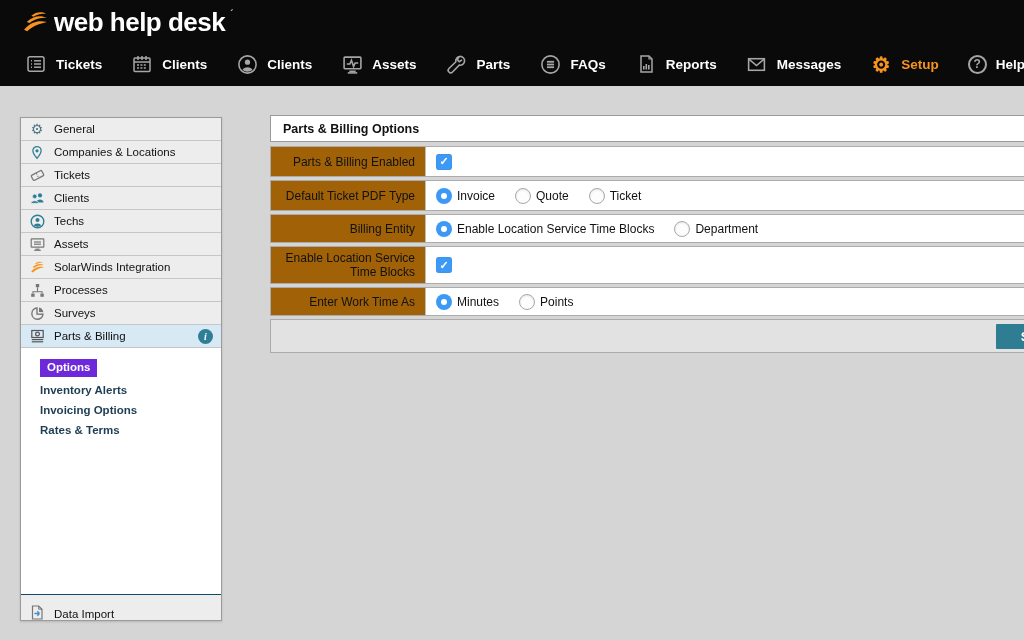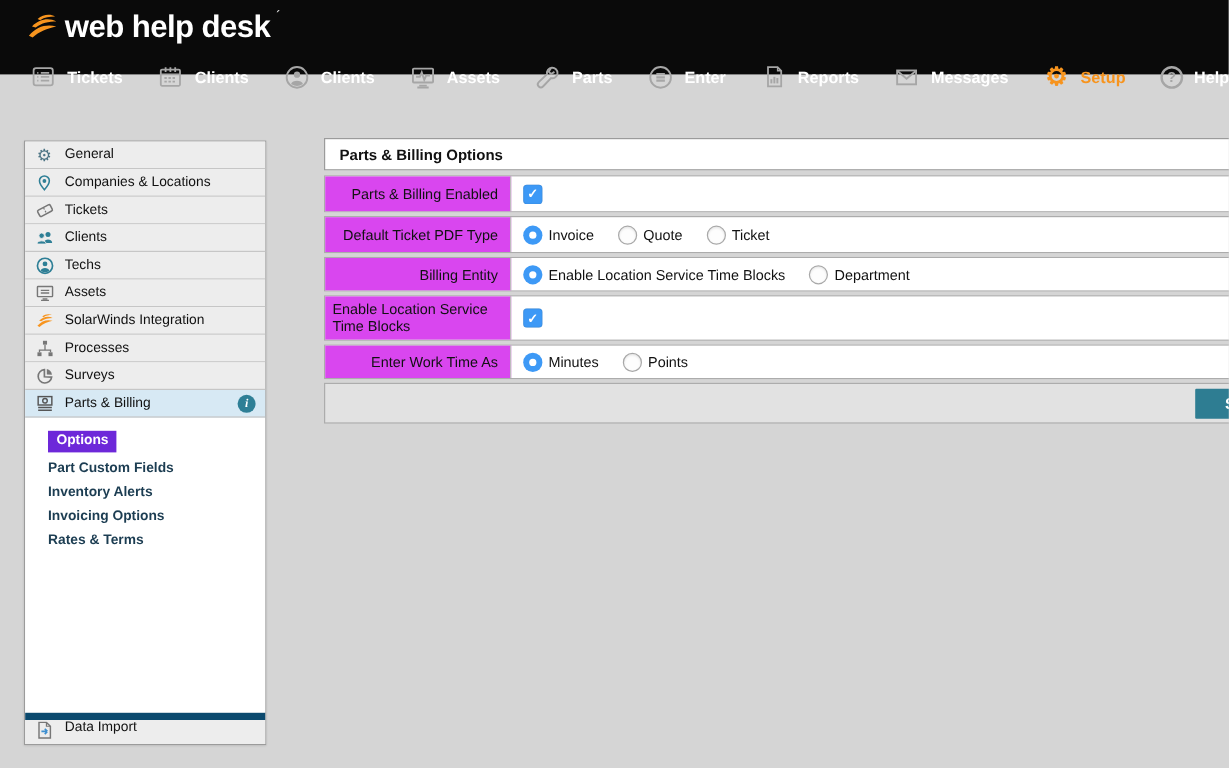--- a/index.html
+++ b/index.html
@@ -3,49 +3,49 @@
 <meta charset="utf-8">
 <style>
   * { margin:0; padding:0; box-sizing:border-box; }
   html,body { width:1024px; height:640px; }
   body {
     position:relative; overflow:hidden;
     background:#D5D5D5;
     font-family:"Liberation Sans", sans-serif;
   }
   
-  .header { position:absolute; top:0; left:0; width:1024px; height:62px; background:#0A0A0A; }
+  .header { position:absolute; top:0; left:0; width:1024px; height:86px; background:#0A0A0A; }
   .logo { position:absolute; left:22px; top:7px; display:flex; align-items:center; gap:5px; cursor:pointer; }
   .logo-text { color:#FFF; font-size:26px; font-weight:bold; letter-spacing:-0.5px; }
   .logo-tm { color:#FFF; font-size:11px; vertical-align:top; position:relative; top:-9px; }
   .nav { position:absolute; left:25px; top:47px; height:34px; display:flex; align-items:center; gap:29px; }
   .nav-item { display:flex; align-items:center; gap:9px; color:#FFF; font-size:13.5px; font-weight:bold; cursor:pointer; white-space:nowrap; }
   .nav-item.active { color:#F7941E; }
   .nav-icon { width:22px; height:22px; display:flex; align-items:center; justify-content:center; }
   .nav-circle { width:19px; height:19px; border:2px solid #A6A6A6; border-radius:50%; color:#A6A6A6; font-size:12px; font-weight:bold; display:flex; align-items:center; justify-content:center; }
   .gear-glyph { font-size:21px; color:#F7941E; line-height:1; }
   
   .sidebar { position:absolute; left:20px; top:117px; width:202px; height:504px; background:#FFF; border:1px solid #9B9B9B; display:flex; flex-direction:column; box-shadow:0 1px 2px rgba(0,0,0,.15); }
   .side-item { flex:0 0 23px; height:23px; background:#EDEDED; border-bottom:1px solid #C6C6C6; display:flex; align-items:center; padding-left:8px; gap:9px; font-size:11.5px; color:#111; position:relative; cursor:pointer; }
   .side-item.selected { background:#D7E9F4; }
   .side-icon { width:16px; height:16px; display:flex; align-items:center; justify-content:center; flex:0 0 16px; }
   .gear-small { font-size:14px; color:#4E7585; line-height:1; }
   .info-badge { position:absolute; right:8px; top:4px; width:15px; height:15px; border-radius:50%; background:#2E7F96; color:#FFF; font-size:10px; font-weight:bold; font-style:italic; font-family:"Liberation Serif", serif; display:flex; align-items:center; justify-content:center; cursor:pointer; }
   .submenu { flex:1 1 auto; background:#FFF; padding:11px 0 0 19px; }
   .submenu-line { margin-bottom:5px; line-height:13px; }
   .submenu-item { font-size:11.5px; font-weight:bold; color:#1C3D52; cursor:pointer; }
   .submenu-item.selected { background:#6d28d9; color:#FFF; display:inline-block; padding:2px 7px 3px 7px; }
-  .side-footer { flex:0 0 26px; height:26px; background:#EDEDED; border-top:6px solid #0c4a6e; display:flex; align-items:flex-start; padding-left:8px; gap:9px; font-size:11.5px; color:#111; cursor:pointer; }
+  .side-footer { flex:0 0 26px; height:26px; background:#EDEDED; border-top:1px solid #0c4a6e; display:flex; align-items:flex-end; padding-left:8px; gap:9px; font-size:11.5px; color:#111; cursor:pointer; }
   
   .panel { position:absolute; left:237px; top:115px; width:848px;padding-left:33px; }
   .panel-header { background:#FFF; border:1px solid #9B9B9B; height:27px; display:flex; align-items:center; padding-left:12px; font-size:12.5px; font-weight:bold; color:#111; position:relative; margin-bottom:4px; }
   .help-circle { position:absolute; right:9px; top:4px; width:19px; height:19px; border-radius:50%; border:2px solid #2E7D92; color:#1F6276; font-size:12px; font-weight:bold; display:flex; align-items:center; justify-content:center; cursor:pointer; background:#FFF; }
   .row { background:#FFF; border:1px solid #ACACAC; display:flex; align-items:stretch; position:relative; margin-bottom:3px; }
   .r31 { min-height:31px; } .r29 { min-height:29px; } .r38 { min-height:38px; }
-  .row-label { flex:0 0 155px; width:155px; background:#d946ef; border-right:1px solid #BDBDBD; display:flex; align-items:center; justify-content:flex-end; padding:4px 10px 4px 6px; font-size:12px; color:#111; line-height:14px; }
+  .row-label { flex:0 0 155px; width:155px; background:#a16207; border-right:1px solid #BDBDBD; display:flex; align-items:center; justify-content:flex-end; text-align:right; padding:4px 10px 4px 6px; font-size:12px; color:#111; line-height:14px; }
   .row-value { flex:1 1 auto; display:flex; align-items:center; padding-left:10px; gap:20px; padding-right:34px; }
   .row-info { position:absolute; right:9px; top:50%; transform:translateY(-50%); width:15px; height:15px; border-radius:50%; background:#CBCBCB; color:#FFF; font-size:10px; font-weight:bold; font-style:italic; font-family:"Liberation Serif", serif; display:flex; align-items:center; justify-content:center; cursor:pointer; }
   .checkbox { width:16px; height:16px; border-radius:3px; background:#3D99F6; color:#FFF; font-size:11px; font-weight:bold; display:flex; align-items:center; justify-content:center; cursor:pointer; box-shadow:inset 0 0 1px rgba(0,0,0,.3); }
   .opt { display:flex; align-items:center; gap:5px; font-size:12px; color:#111; cursor:pointer; }
   .radio { width:16px; height:16px; border-radius:50%; flex:0 0 16px; position:relative; cursor:pointer; }
   .radio.on { background:#3D99F6; }
   .radio.on::after { content:""; position:absolute; left:5px; top:5px; width:6px; height:6px; border-radius:50%; background:#FFF; }
   .radio.off { background:#FDFDFD; border:1px solid #A8A8A8; box-shadow:inset 0 1px 2px rgba(0,0,0,.10); }
   .footer-row { background:#E2E2E2; border:1px solid #ACACAC; height:34px; display:flex; align-items:center; justify-content:flex-end; padding-right:8px; }
   .save-btn { width:80px; height:25px; background:#2E7D92; border:none; color:#FFF; font-weight:bold; font-size:13px; font-family:"Liberation Sans", sans-serif; display:flex; align-items:center; justify-content:center; cursor:pointer; border-radius:1px; }
@@ -128,21 +128,21 @@
     </div>
     <div class="nav-item">
       <span class="nav-icon">
         <svg width="21" height="21" viewBox="0 0 20 20" fill="none" stroke="#A6A6A6" stroke-width="1.5">
           <circle cx="10" cy="10" r="8.2"></circle>
           <line x1="6.6" y1="7.4" x2="13.4" y2="7.4" stroke-width="1.7"></line>
           <line x1="6.6" y1="10" x2="13.4" y2="10" stroke-width="1.7"></line>
           <line x1="6.6" y1="12.6" x2="13.4" y2="12.6" stroke-width="1.7"></line>
         </svg>
       </span>
-      <span>Enter</span>
+      <span>FAQs</span>
     </div>
     <div class="nav-item">
       <span class="nav-icon">
         <svg width="20" height="20" viewBox="0 0 20 20">
           <path d="M5 2 h8 l3 3 v13 h-11 z" fill="none" stroke="#A6A6A6" stroke-width="1.5"></path>
           <path d="M13 2 v3 h3" fill="none" stroke="#A6A6A6" stroke-width="1.2"></path>
           <rect x="7" y="12" width="1.6" height="3.5" fill="#A6A6A6"></rect>
           <rect x="9.5" y="10" width="1.6" height="5.5" fill="#A6A6A6"></rect>
           <rect x="12" y="11" width="1.6" height="4.5" fill="#A6A6A6"></rect>
         </svg>
@@ -271,21 +271,20 @@
           <line x1="1.8" y1="10.6" x2="13.2" y2="10.6"></line>
           <line x1="1.8" y1="12.8" x2="13.2" y2="12.8"></line>
         </svg>
     </span>
     <span>Parts &amp; Billing</span>
     <span class="info-badge">i</span>
   </div>
 
   <div class="submenu">
     <div class="submenu-line"><span class="submenu-item selected">Options</span></div>
-    <div class="submenu-line"><span class="submenu-item">Part Custom Fields</span></div>
     <div class="submenu-line"><span class="submenu-item">Inventory Alerts</span></div>
     <div class="submenu-line"><span class="submenu-item">Invoicing Options</span></div>
     <div class="submenu-line"><span class="submenu-item">Rates &amp; Terms</span></div>
   </div>
 
   <div class="side-footer">
     <span class="side-icon">
       <svg width="15" height="15" viewBox="0 0 15 15">
           <path d="M2.5 1 h6.2 l3.3 3.2 v9.8 h-9.5 z" fill="none" stroke="#777" stroke-width="1.2"></path>
           <path d="M8.7 1 v3.2 h3.3" fill="none" stroke="#777" stroke-width="1"></path>

